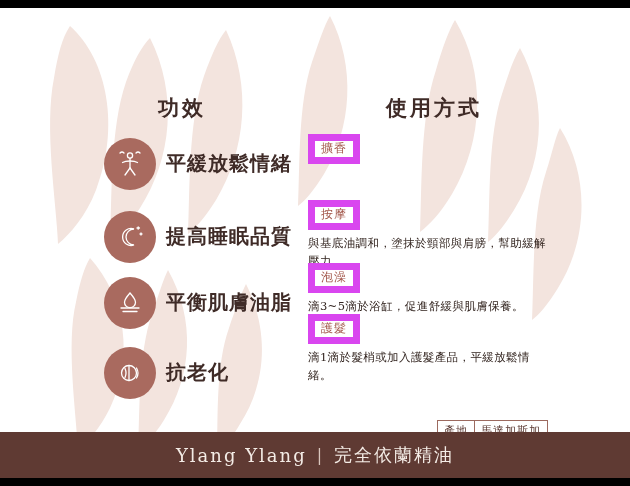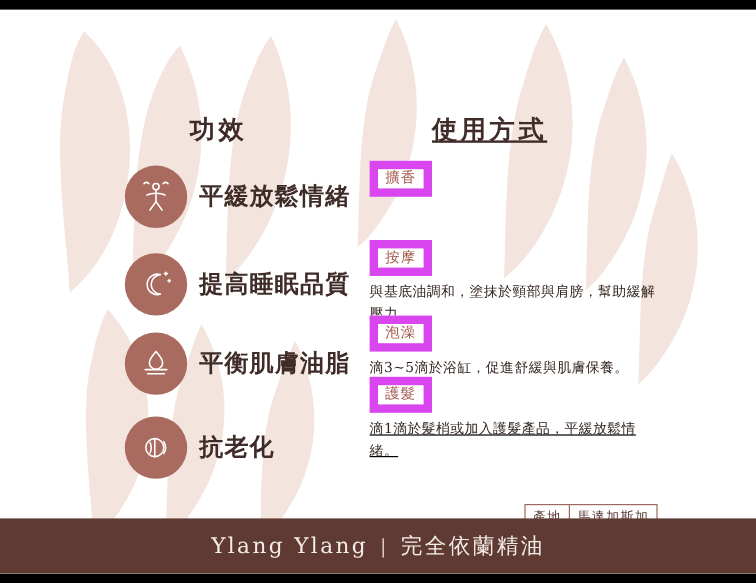--- a/index.html
+++ b/index.html
@@ -53,21 +53,21 @@
   }
   .heading {
     position: absolute;
     font-family: "DejaVu Serif", serif;
     font-size: 21px;
     letter-spacing: 3px;
     color: #3f2b27;
     font-weight: 600;
   }
   .heading.effect { left: 158px; }
-  .heading.usage  { left: 360px; text-decoration: underline; }
+  .heading.usage  { left: 386px; }
 
   
   .benefit {
     position: absolute;
     left: 104px;
     width: 210px;
     height: 56px;
   }
   .benefit .circle {
     position: absolute;
@@ -123,21 +123,21 @@
     font-size: 11.5px;
     line-height: 1.55;
     color: #32241f;
     letter-spacing: 0.4px;
     width: 238px;
   }
 
   .usage-block.u1 { top: 126px; }
   .usage-block.u2 { top: 192px; }
   .usage-block.u3 { top: 255px; }
-  .usage-block.u4 { top: 306px; text-decoration: underline; }
+  .usage-block.u4 { top: 306px; }
 
   
   .origin {
     position: absolute;
     right: 82px;
     top: 412px;
     display: flex;
     align-items: stretch;
     border: 1px solid #9c6a5f;
     font-family: "DejaVu Serif", serif;

